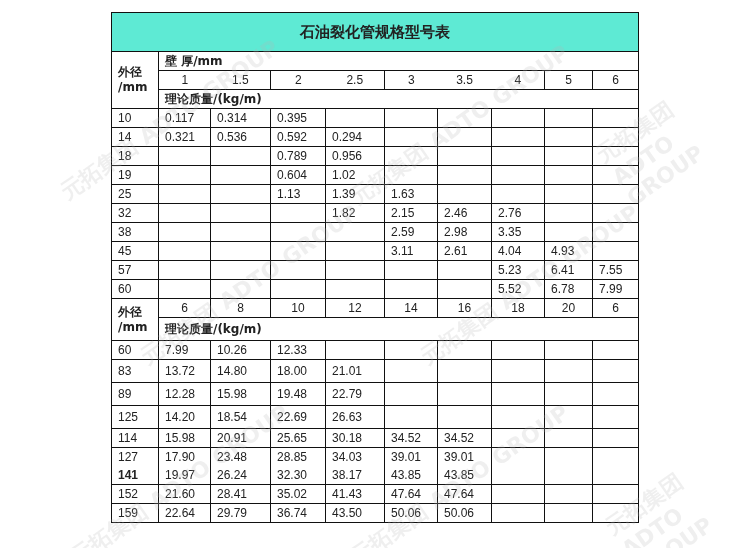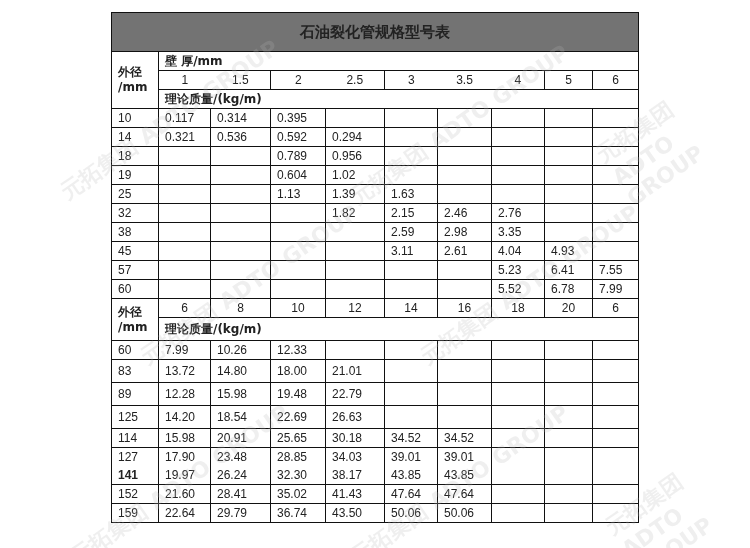--- a/index.html
+++ b/index.html
@@ -3,21 +3,21 @@
 <meta charset="utf-8">
 <style>
   html, body { margin: 0; padding: 0; background: #ffffff; }
   body { width: 750px; height: 548px; position: relative; overflow: hidden;
          font-family: "Liberation Sans", "DejaVu Sans", sans-serif; color: #222; }
   .sheet { position: absolute; left: 111px; top: 12px; width: 527px; }
   table { border-collapse: collapse; width: 527px; table-layout: fixed; }
   td { border: 1px solid #111; font-size: 12px; padding: 0 0 0 6px; height: 18px;
        line-height: 16px; white-space: nowrap; overflow: hidden; }
   td.c { text-align: center; padding: 0; }
-  .title-cell { background: #737373; height: 38px; text-align: center; font-size: 15px;
+  .title-cell { background: #5eead4; height: 38px; text-align: center; font-size: 15px;
                 font-weight: bold; padding: 0; font-family: "DejaVu Sans", sans-serif; }
   .lbl { font-size: 12px; font-weight: bold; }
   .cjk { font-family: "DejaVu Sans", sans-serif; }
   .nob-r { border-right: none; }
   .nob-l { border-left: none; }
   tr.tall td { height: 22px; }
   .od-hdr { vertical-align: middle; line-height: 15px; padding-left: 6px; }
   .wm { position: absolute; color: rgba(180,180,180,0.22); font-size: 22px; font-weight: bold;
         transform: rotate(-35deg); pointer-events: none; font-family: "DejaVu Sans", sans-serif; }
 </style>

